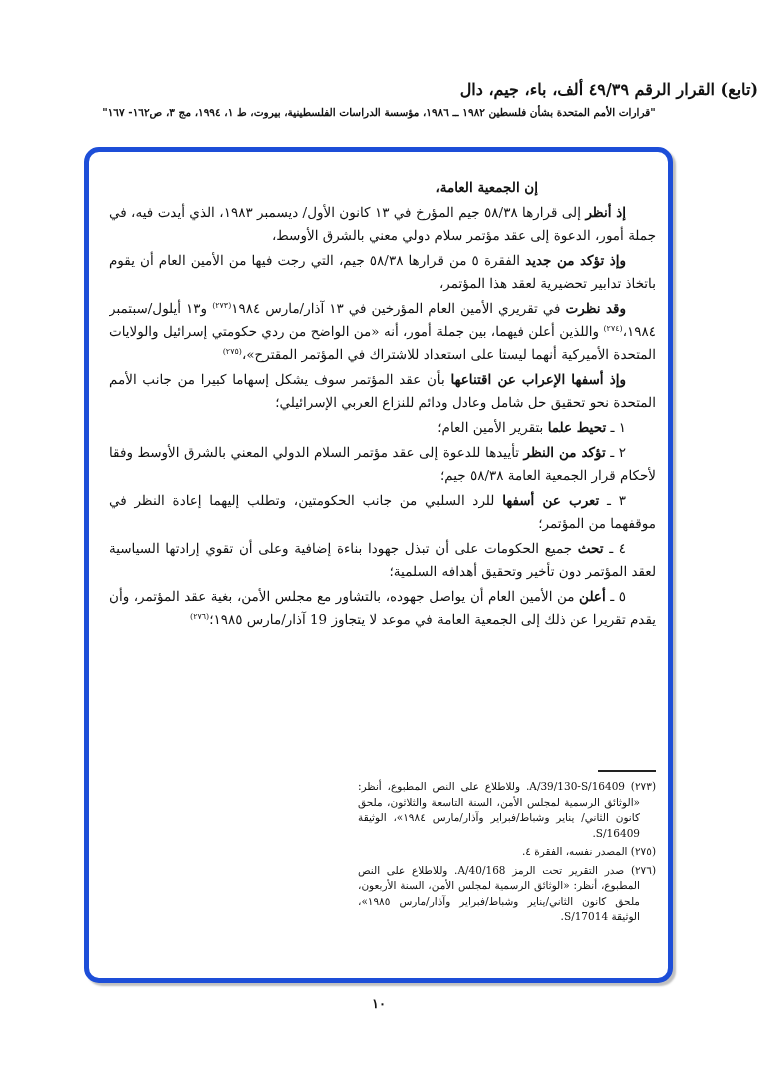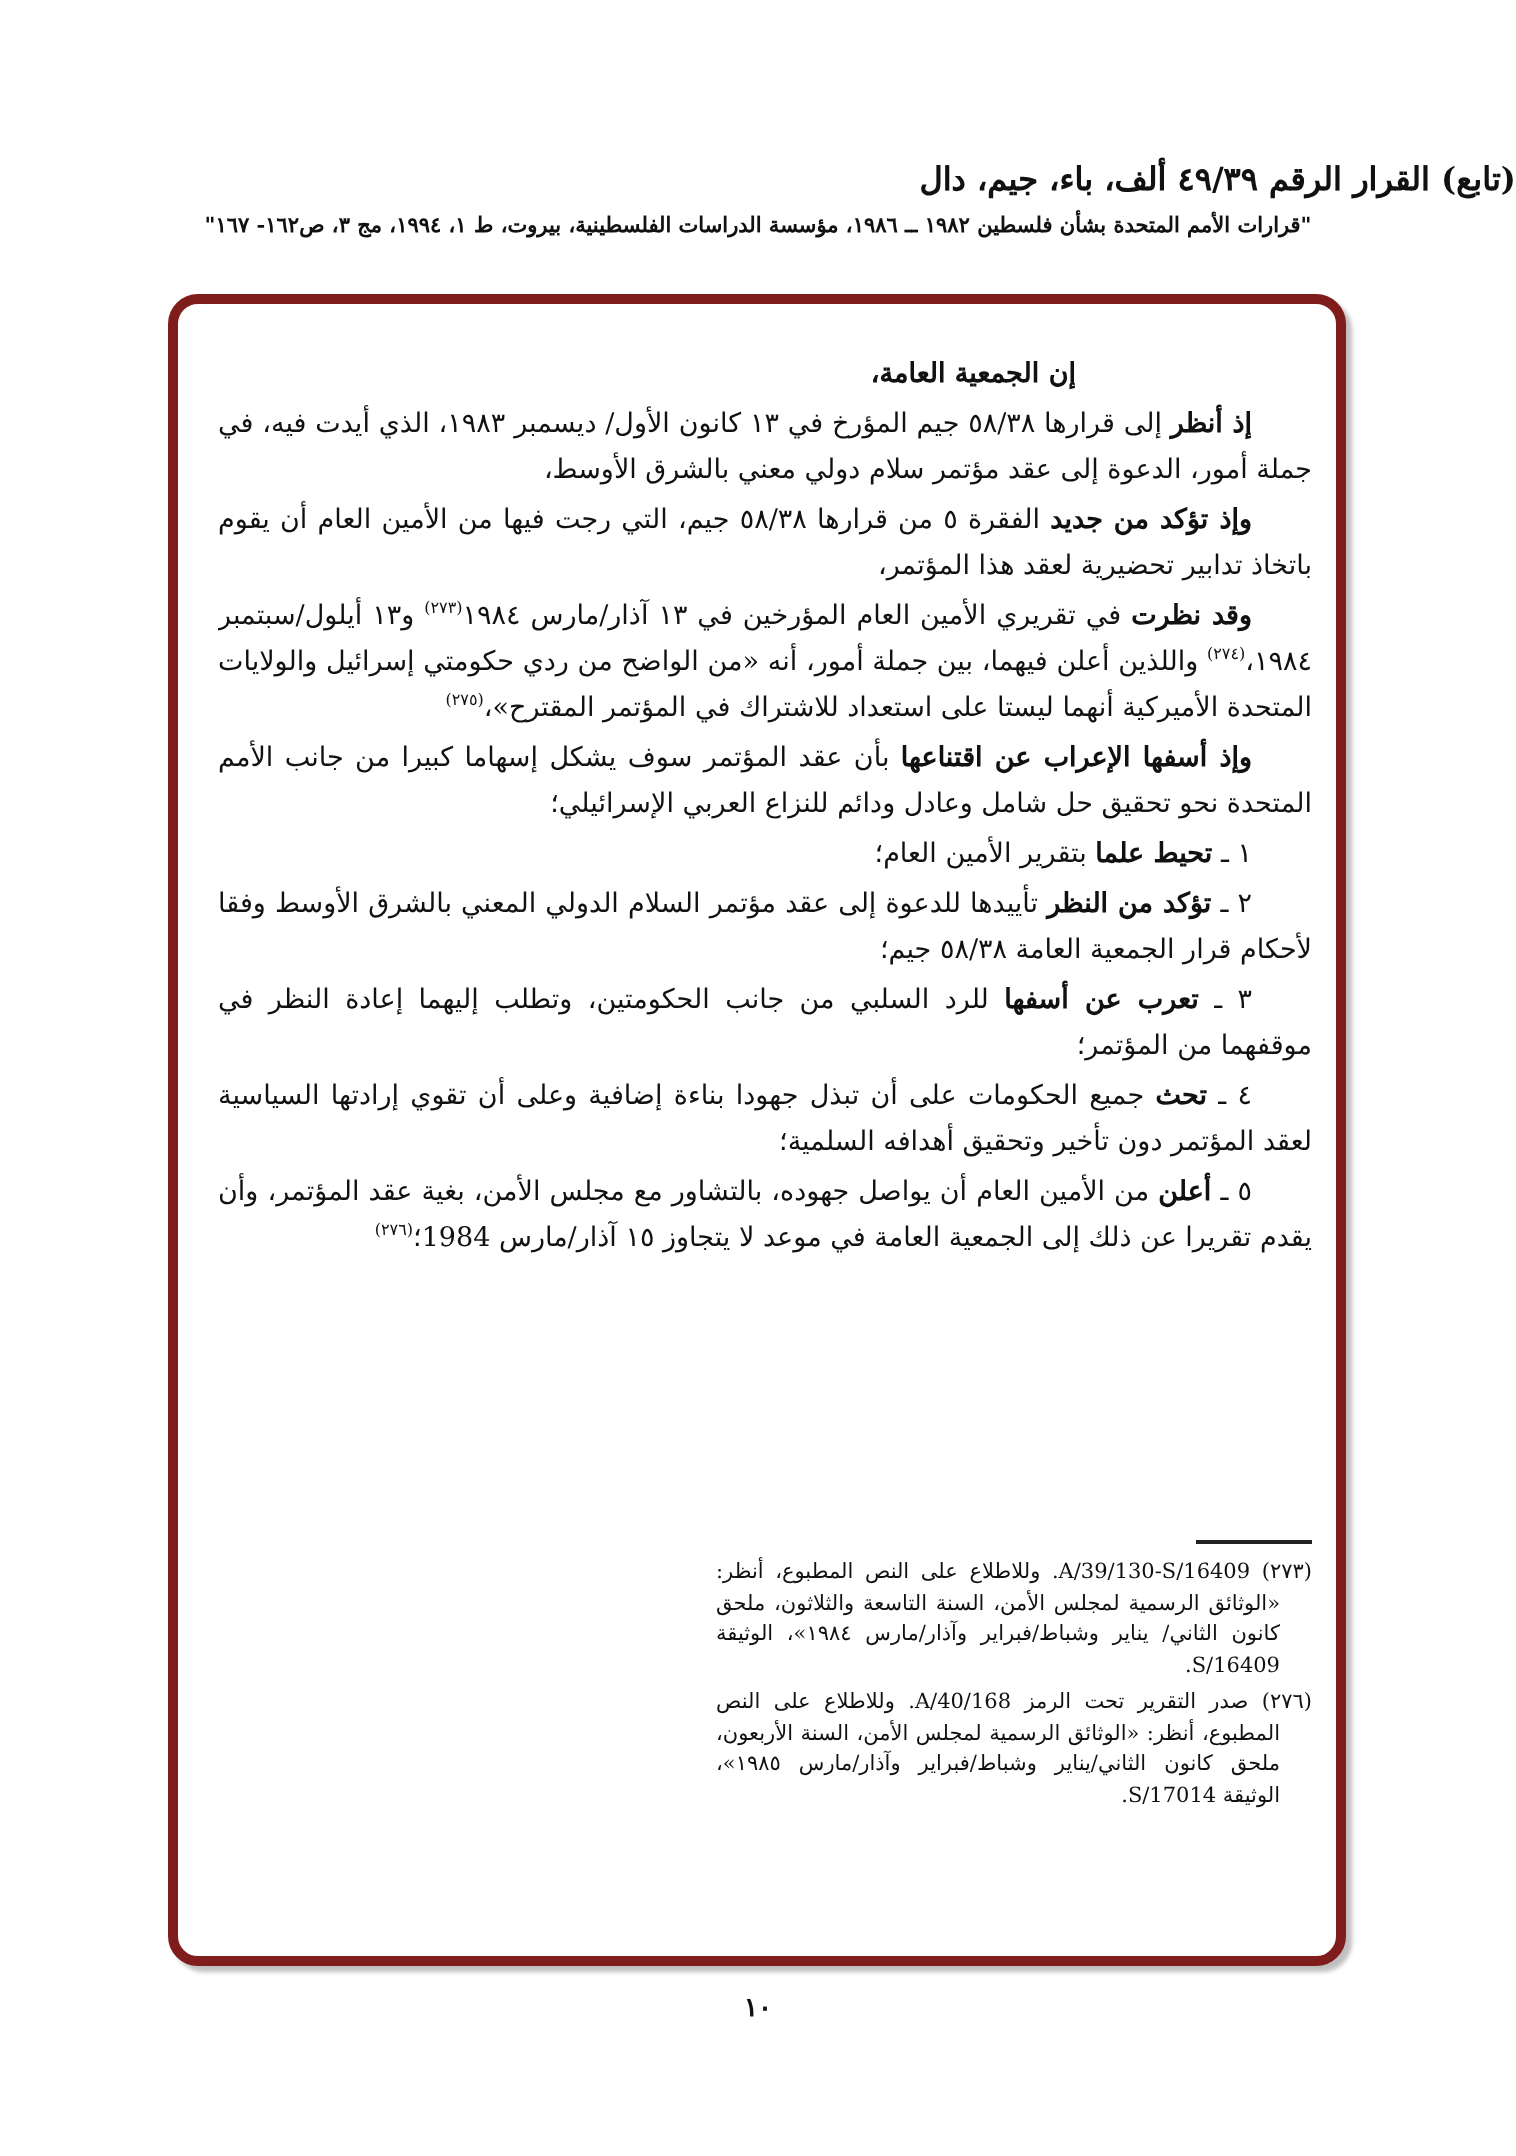--- a/index.html
+++ b/index.html
@@ -10,21 +10,21 @@
   .page-title{
     position:absolute;top:80px;left:0;right:0;text-align:right;
     direction:rtl;font-weight:700;font-size:16px;white-space:nowrap;
   }
   .page-subtitle{
     position:absolute;top:106px;left:0;right:0;text-align:center;
     direction:rtl;font-weight:700;font-size:10.5px;white-space:nowrap;
   }
   .doc-box{
     position:absolute;left:84px;top:147px;width:589px;height:836px;
-    box-sizing:border-box;border:5px solid #7f1d1d;border-radius:15px;
+    box-sizing:border-box;border:5px solid #1d4ed8;border-radius:15px;
     background:#fff;box-shadow:3px 3px 2px rgba(0,0,0,0.25);
   }
   .doc-body{
     position:absolute;top:24px;right:12px;left:20px;
     direction:rtl;text-align:justify;font-size:13.5px;line-height:23px;
     max-height:590px;overflow:hidden;
   }
   .doc-body p{margin:0 0 2px 0;}
   p.opener{text-indent:118px;font-weight:700;}
   p.para{text-indent:30px;}
@@ -103,34 +103,38 @@
       <span>٤</span>
       <span>ـ</span>
       <b class="lead">تحث</b>
       <span>جميع الحكومات على أن تبذل جهودا بناءة إضافية وعلى أن تقوي إرادتها السياسية لعقد المؤتمر دون تأخير وتحقيق أهدافه السلمية؛</span>
     </p>
 
     <p class="para">
       <span>٥</span>
       <span>ـ</span>
       <b class="lead">أعلن</b>
-      <span>من الأمين العام أن يواصل جهوده، بالتشاور مع مجلس الأمن، بغية عقد المؤتمر، وأن يقدم تقريرا عن ذلك إلى الجمعية العامة في موعد لا يتجاوز ١٥ آذار/مارس 1984؛</span><sup class="fn-ref">(٢٧٦)</sup>
+      <span>من الأمين العام أن يواصل جهوده، بالتشاور مع مجلس الأمن، بغية عقد المؤتمر، وأن يقدم تقريرا عن ذلك إلى الجمعية العامة في موعد لا يتجاوز 19 آذار/مارس ١٩٨٥؛</span><sup class="fn-ref">(٢٧٦)</sup>
     </p>
 
   </div>
 
   <div class="footnotes">
     <div class="fn-rule"></div>
 
     <div class="footnote">
       <span class="fn-label">(٢٧٣)</span>
       <span>A/39/130-S/16409. وللاطلاع على النص المطبوع، أنظر: «الوثائق الرسمية لمجلس الأمن، السنة التاسعة والثلاثون، ملحق كانون الثاني/ يناير وشباط/فبراير وآذار/مارس ١٩٨٤»، الوثيقة S/16409.</span>
     </div>
 
 
+    <div class="footnote">
+      <span class="fn-label">(٢٧٥)</span>
+      <span>المصدر نفسه، الفقرة ٤.</span>
+    </div>
 
     <div class="footnote">
       <span class="fn-label">(٢٧٦)</span>
       <span>صدر التقرير تحت الرمز A/40/168. وللاطلاع على النص المطبوع، أنظر: «الوثائق الرسمية لمجلس الأمن، السنة الأربعون، ملحق كانون الثاني/يناير وشباط/فبراير وآذار/مارس ١٩٨٥»، الوثيقة S/17014.</span>
     </div>
   </div>
 
 </div>
 
 <div class="page-number">١٠</div>

